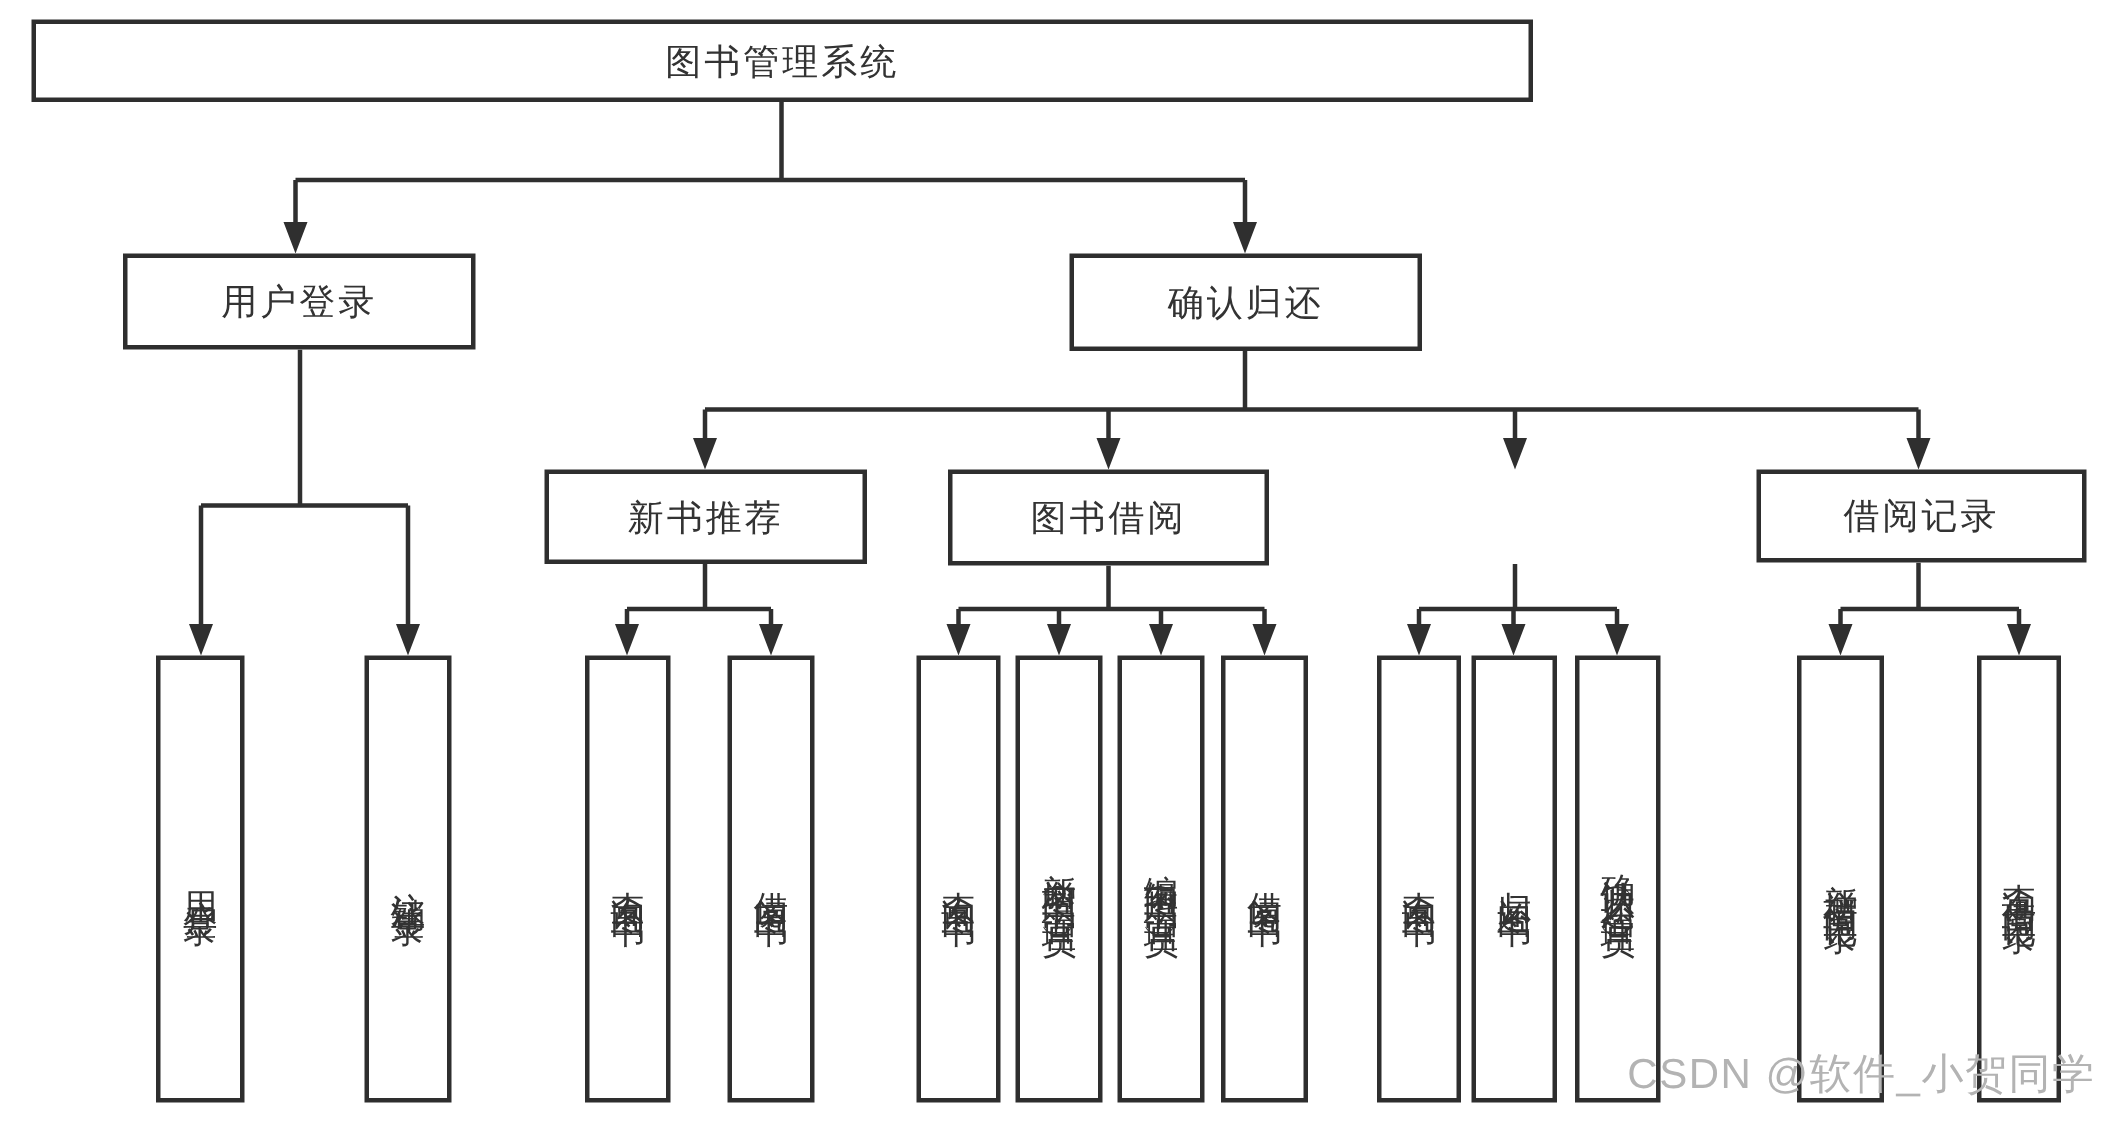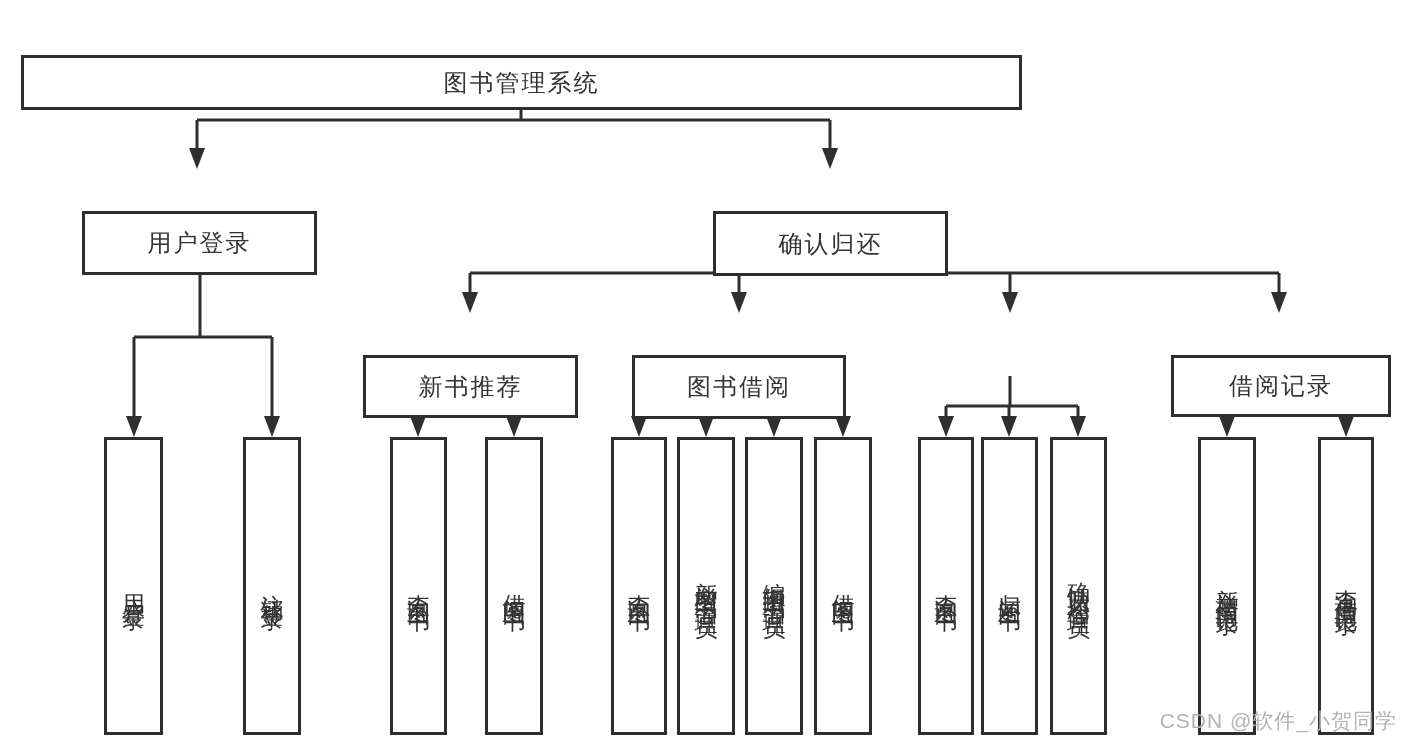--- a/index.html
+++ b/index.html
@@ -12,29 +12,29 @@
   }
   .wires{position:absolute;left:0;top:0;width:1405px;height:747px;pointer-events:none;}
   .ln{stroke:#2f2f2f;stroke-width:3;fill:none;}
   .ar{fill:#2f2f2f;stroke:none;}
   .box{
     position:absolute;box-sizing:border-box;
     border:3px solid #2e2e2e;background:#ffffff;
     display:flex;align-items:center;justify-content:center;
     color:#333333;text-align:center;
   }
-  .h{font-size:24px;letter-spacing:2px;white-space:nowrap;margin-top:42px;}
+  .h{font-size:24px;letter-spacing:2px;white-space:nowrap;}
   .v{
     writing-mode:vertical-rl;text-orientation:mixed;
     font-size:23px;letter-spacing:5px;line-height:1;
     padding:6px 0;
   }
   .watermark{
     position:absolute;right:8px;bottom:12px;
-    font-size:21px;letter-spacing:1px;
+    font-size:28px;letter-spacing:1px;
     color:#b3b3b3;white-space:nowrap;
   }
 </style>
 </head>
 <body>
 
 <div class="stage">
 
   <svg class="wires" width="1405" height="747" viewBox="0 0 1405 747" xmlns="http://www.w3.org/2000/svg">
 

